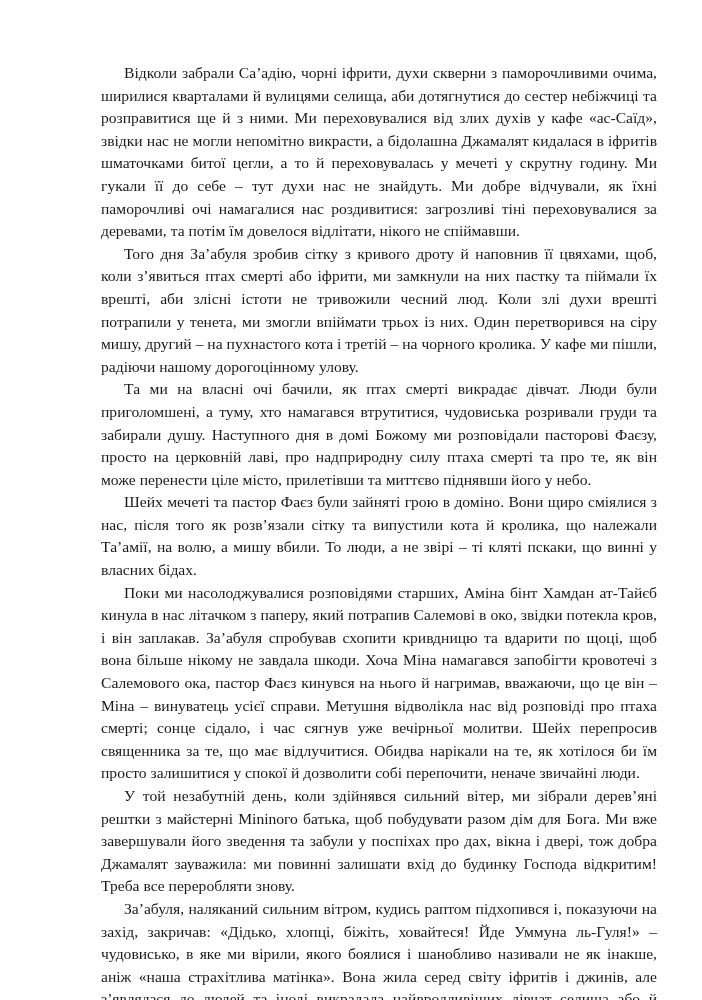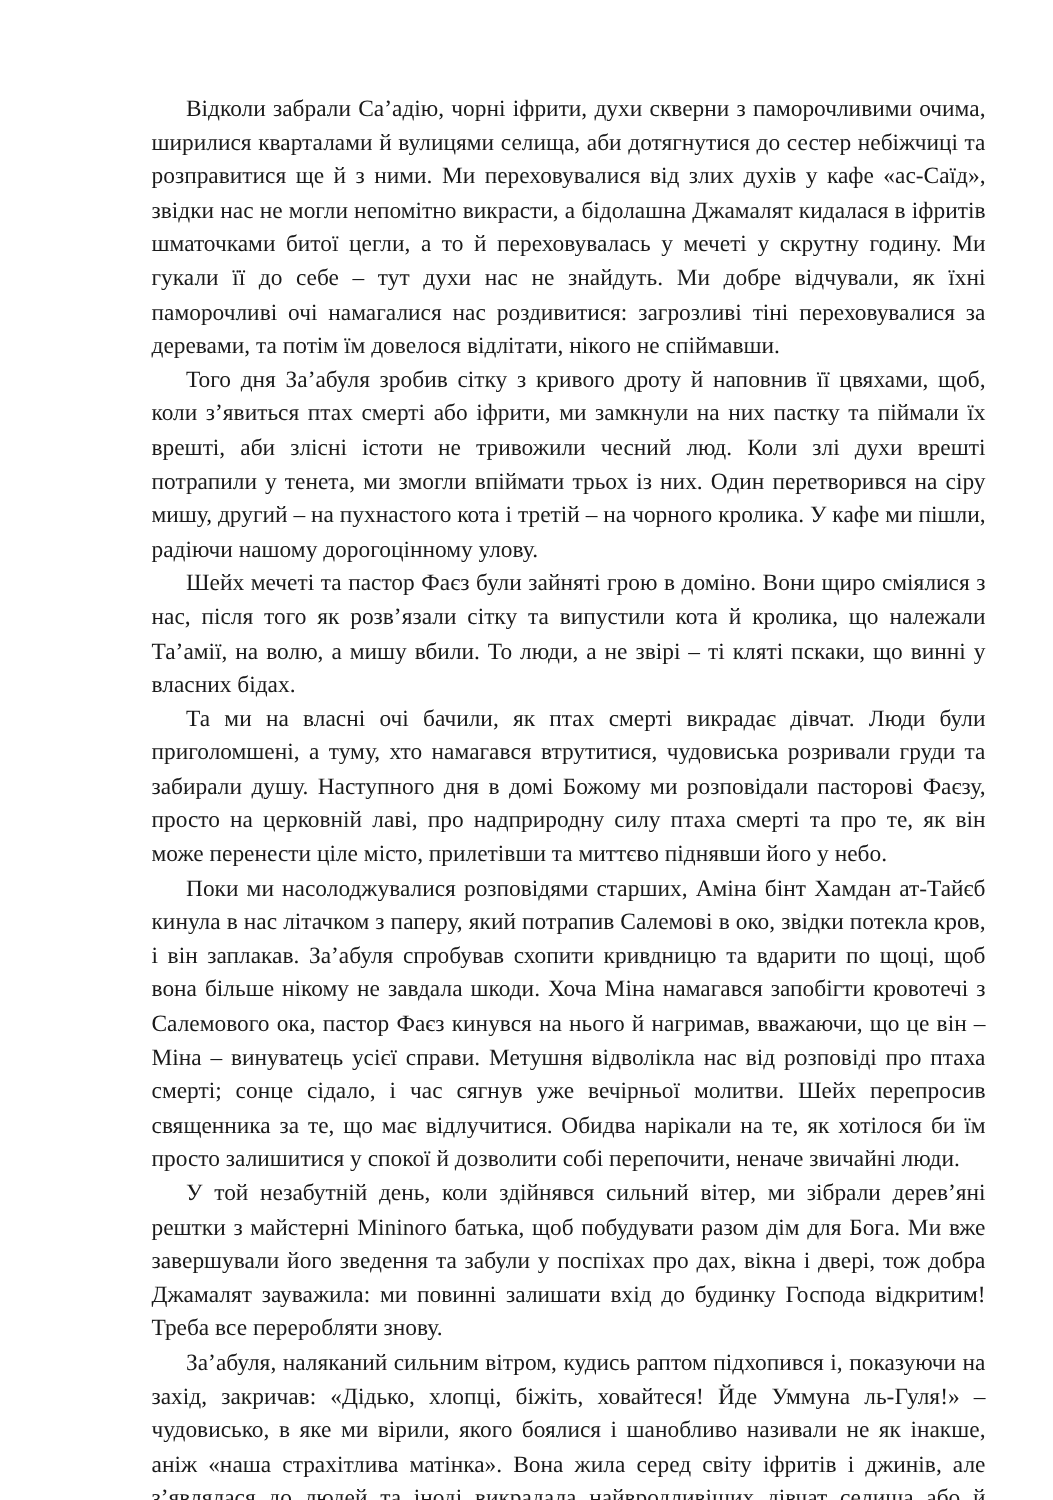--- a/index.html
+++ b/index.html
@@ -20,18 +20,18 @@
     text-indent: 23px;
     hyphens: none;
   }
 </style>
 </head>
 <body>
 
 <div class="page">
   <p>Відколи забрали Са’адію, чорні іфрити, духи скверни з паморочливими очима, ширилися кварталами й вулицями селища, аби дотягнутися до сестер небіжчиці та розправитися ще й з ними. Ми переховувалися від злих духів у кафе «ас-Саїд», звідки нас не могли непомітно викрасти, а бідолашна Джамалят кидалася в іфритів шматочками битої цегли, а то й переховувалась у мечеті у скрутну годину. Ми гукали її до себе – тут духи нас не знайдуть. Ми добре відчували, як їхні паморочливі очі намагалися нас роздивитися: загрозливі тіні переховувалися за деревами, та потім їм довелося відлітати, нікого не спіймавши.</p>
   <p>Того дня За’абуля зробив сітку з кривого дроту й наповнив її цвяхами, щоб, коли з’явиться птах смерті або іфрити, ми замкнули на них пастку та піймали їх врешті, аби злісні істоти не тривожили чесний люд. Коли злі духи врешті потрапили у тенета, ми змогли впіймати трьох із них. Один перетворився на сіру мишу, другий – на пухнастого кота і третій – на чорного кролика. У кафе ми пішли, радіючи нашому дорогоцінному улову.</p>
+  <p>Та ми на власні очі бачили, як птах смерті викрадає дівчат. Люди були приголомшені, а туму, хто намагався втрутитися, чудовиська розривали груди та забирали душу. Наступного дня в домі Божому ми розповідали пасторові Фаєзу, просто на церковній лаві, про надприродну силу птаха смерті та про те, як він може перенести ціле місто, прилетівши та миттєво піднявши його у небо.</p>
   <p>Шейх мечеті та пастор Фаєз були зайняті грою в доміно. Вони щиро сміялися з нас, після того як розв’язали сітку та випустили кота й кролика, що належали Та’амії, на волю, а мишу вбили. То люди, а не звірі – ті кляті пскаки, що винні у власних бідах.</p>
-  <p>Та ми на власні очі бачили, як птах смерті викрадає дівчат. Люди були приголомшені, а туму, хто намагався втрутитися, чудовиська розривали груди та забирали душу. Наступного дня в домі Божому ми розповідали пасторові Фаєзу, просто на церковній лаві, про надприродну силу птаха смерті та про те, як він може перенести ціле місто, прилетівши та миттєво піднявши його у небо.</p>
   <p>Поки ми насолоджувалися розповідями старших, Аміна бінт Хамдан ат-Тайєб кинула в нас літачком з паперу, який потрапив Салемові в око, звідки потекла кров, і він заплакав. За’абуля спробував схопити кривдницю та вдарити по щоці, щоб вона більше нікому не завдала шкоди. Хоча Міна намагався запобігти кровотечі з Салемового ока, пастор Фаєз кинувся на нього й нагримав, вважаючи, що це він – Міна – винуватець усієї справи. Метушня відволікла нас від розповіді про птаха смерті; сонце сідало, і час сягнув уже вечірньої молитви. Шейх перепросив священника за те, що має відлучитися. Обидва нарікали на те, як хотілося би їм просто залишитися у спокої й дозволити собі перепочити, неначе звичайні люди.</p>
   <p>У той незабутній день, коли здійнявся сильний вітер, ми зібрали дерев’яні рештки з майстерні Мininого батька, щоб побудувати разом дім для Бога. Ми вже завершували його зведення та забули у поспіхах про дах, вікна і двері, тож добра Джамалят зауважила: ми повинні залишати вхід до будинку Господа відкритим! Треба все переробляти знову.</p>
   <p>За’абуля, наляканий сильним вітром, кудись раптом підхопився і, показуючи на захід, закричав: «Дідько, хлопці, біжіть, ховайтеся! Йде Уммуна ль-Гуля!» – чудовисько, в яке ми вірили, якого боялися і шанобливо називали не як інакше, аніж «наша страхітлива матінка». Вона жила серед світу іфритів і джинів, але з’являлася до людей та іноді викрадала найвродливіших дівчат селища або й просто окремих дітей. Цього разу вона, напевне, полювала на Джамалят, якій ми присвятили наш будиночок Бога із дерев’яних</p>
 </div>
 
 </body></html>

